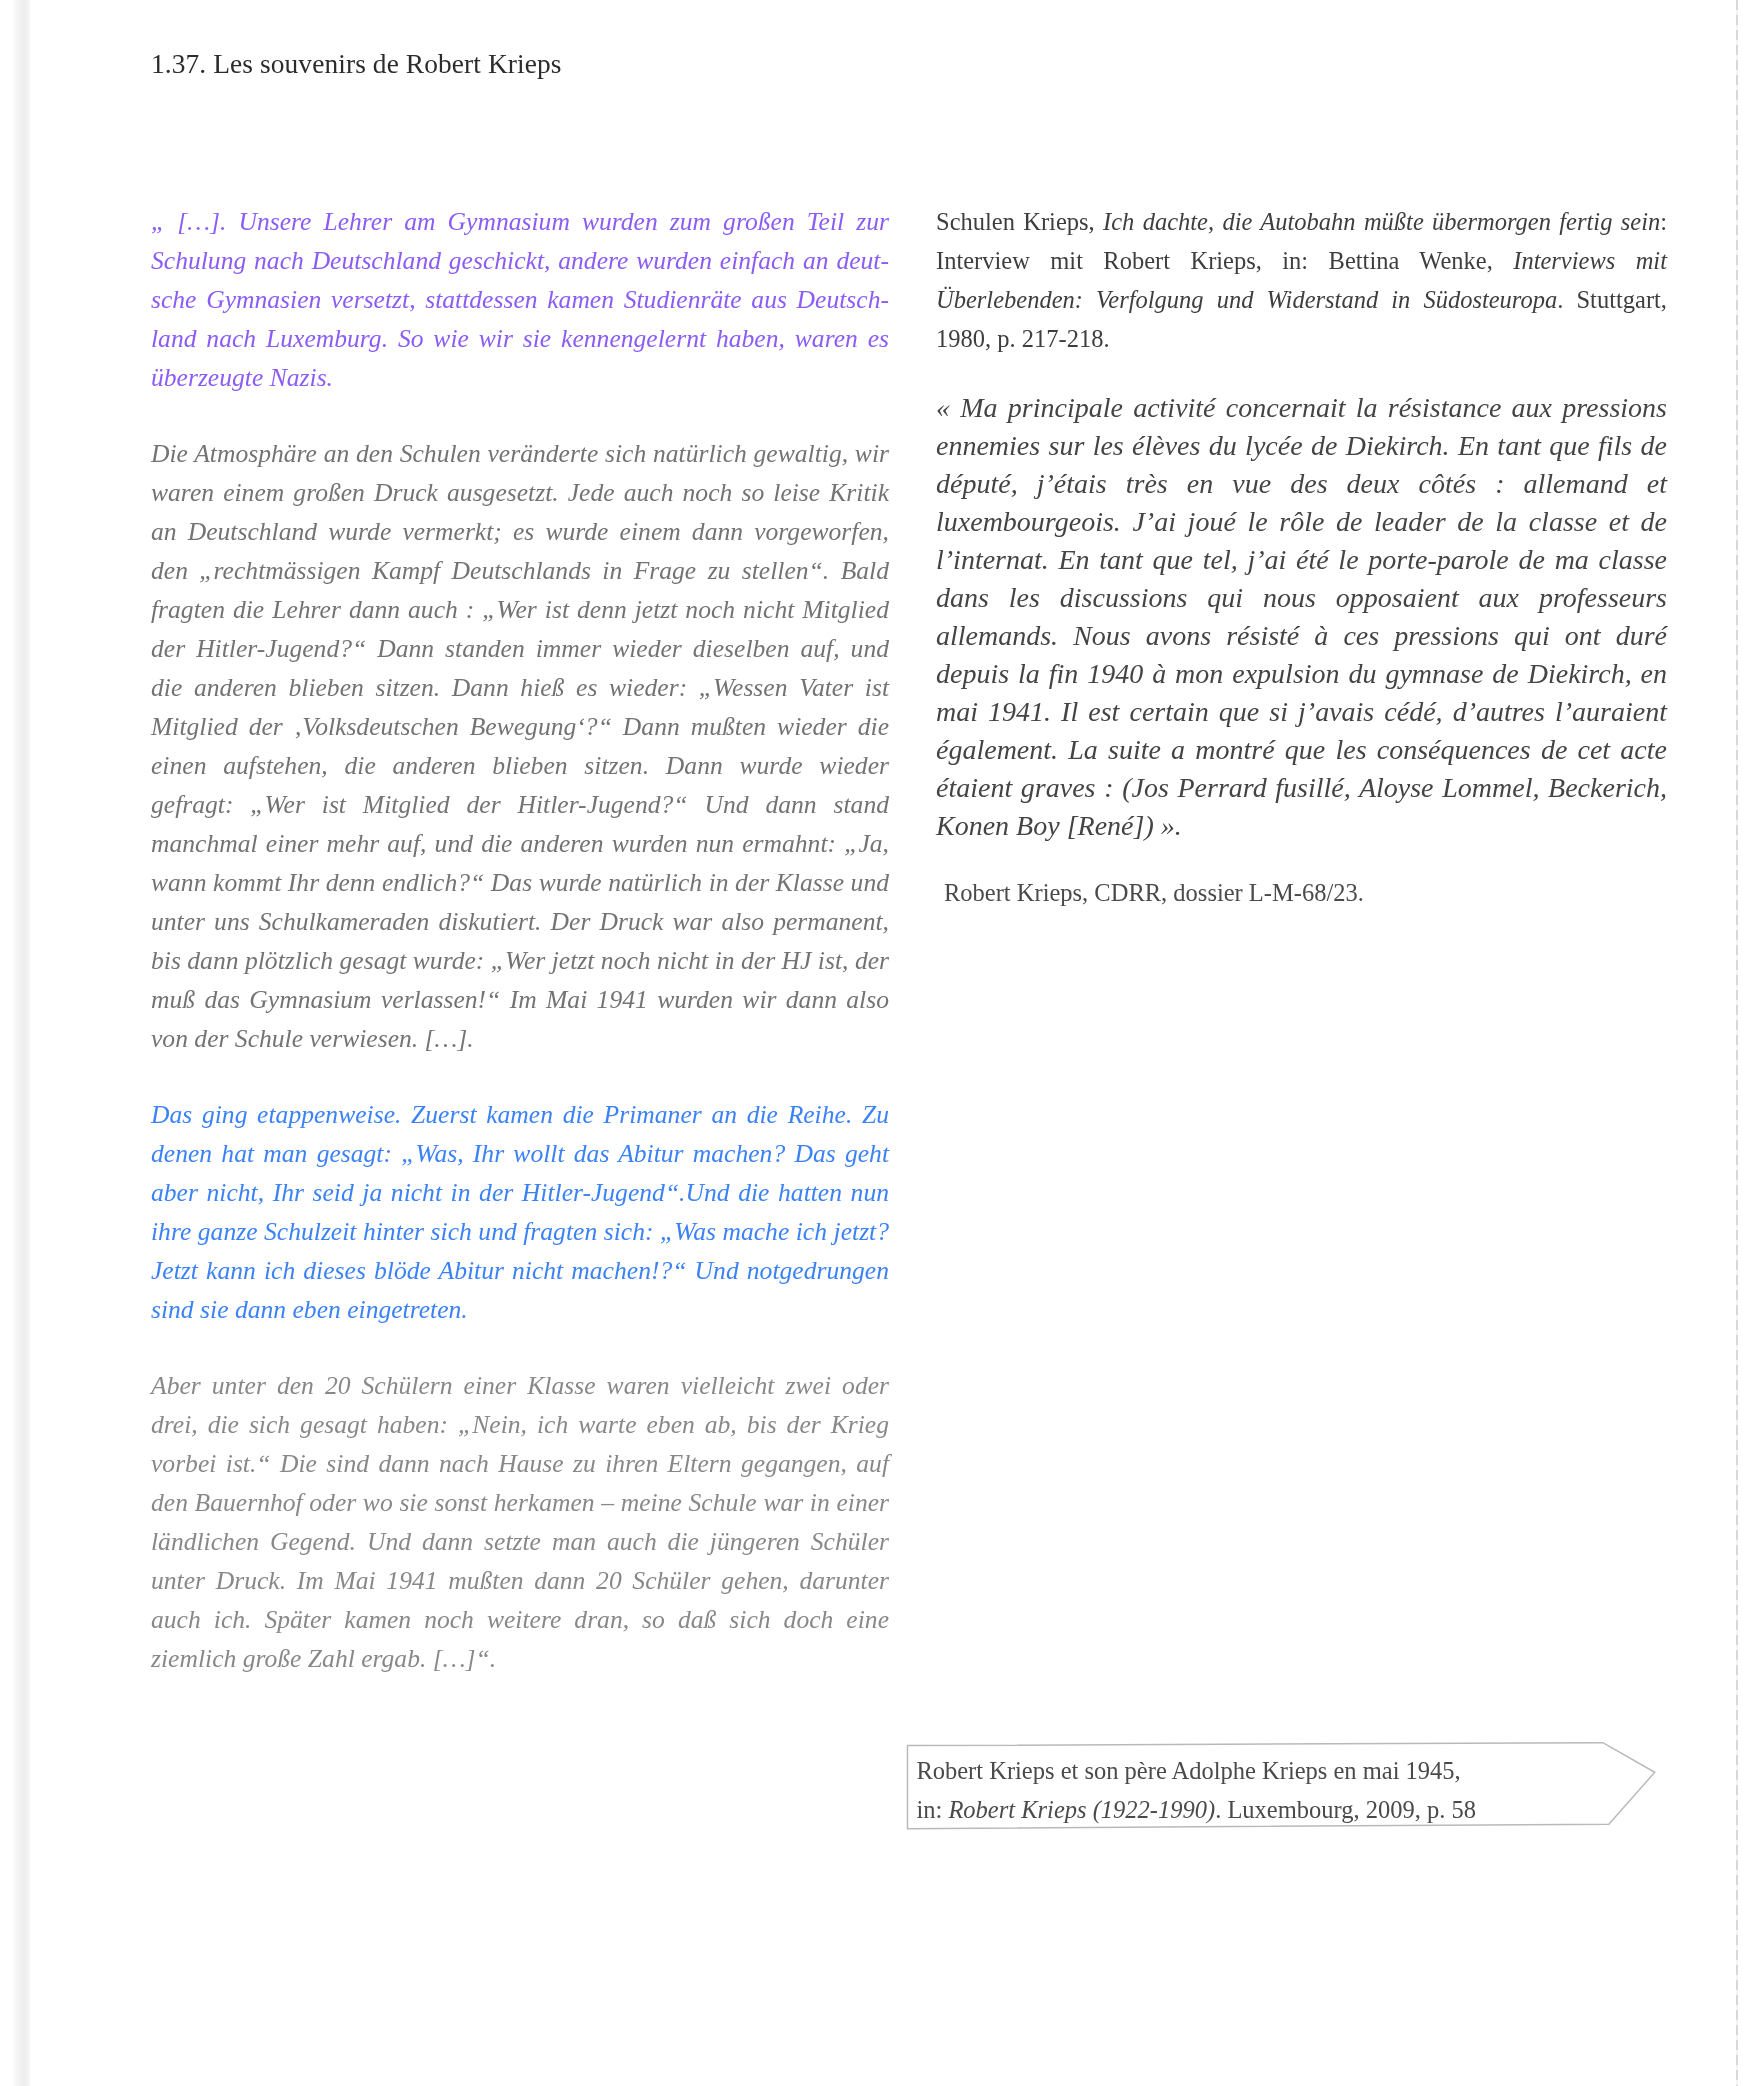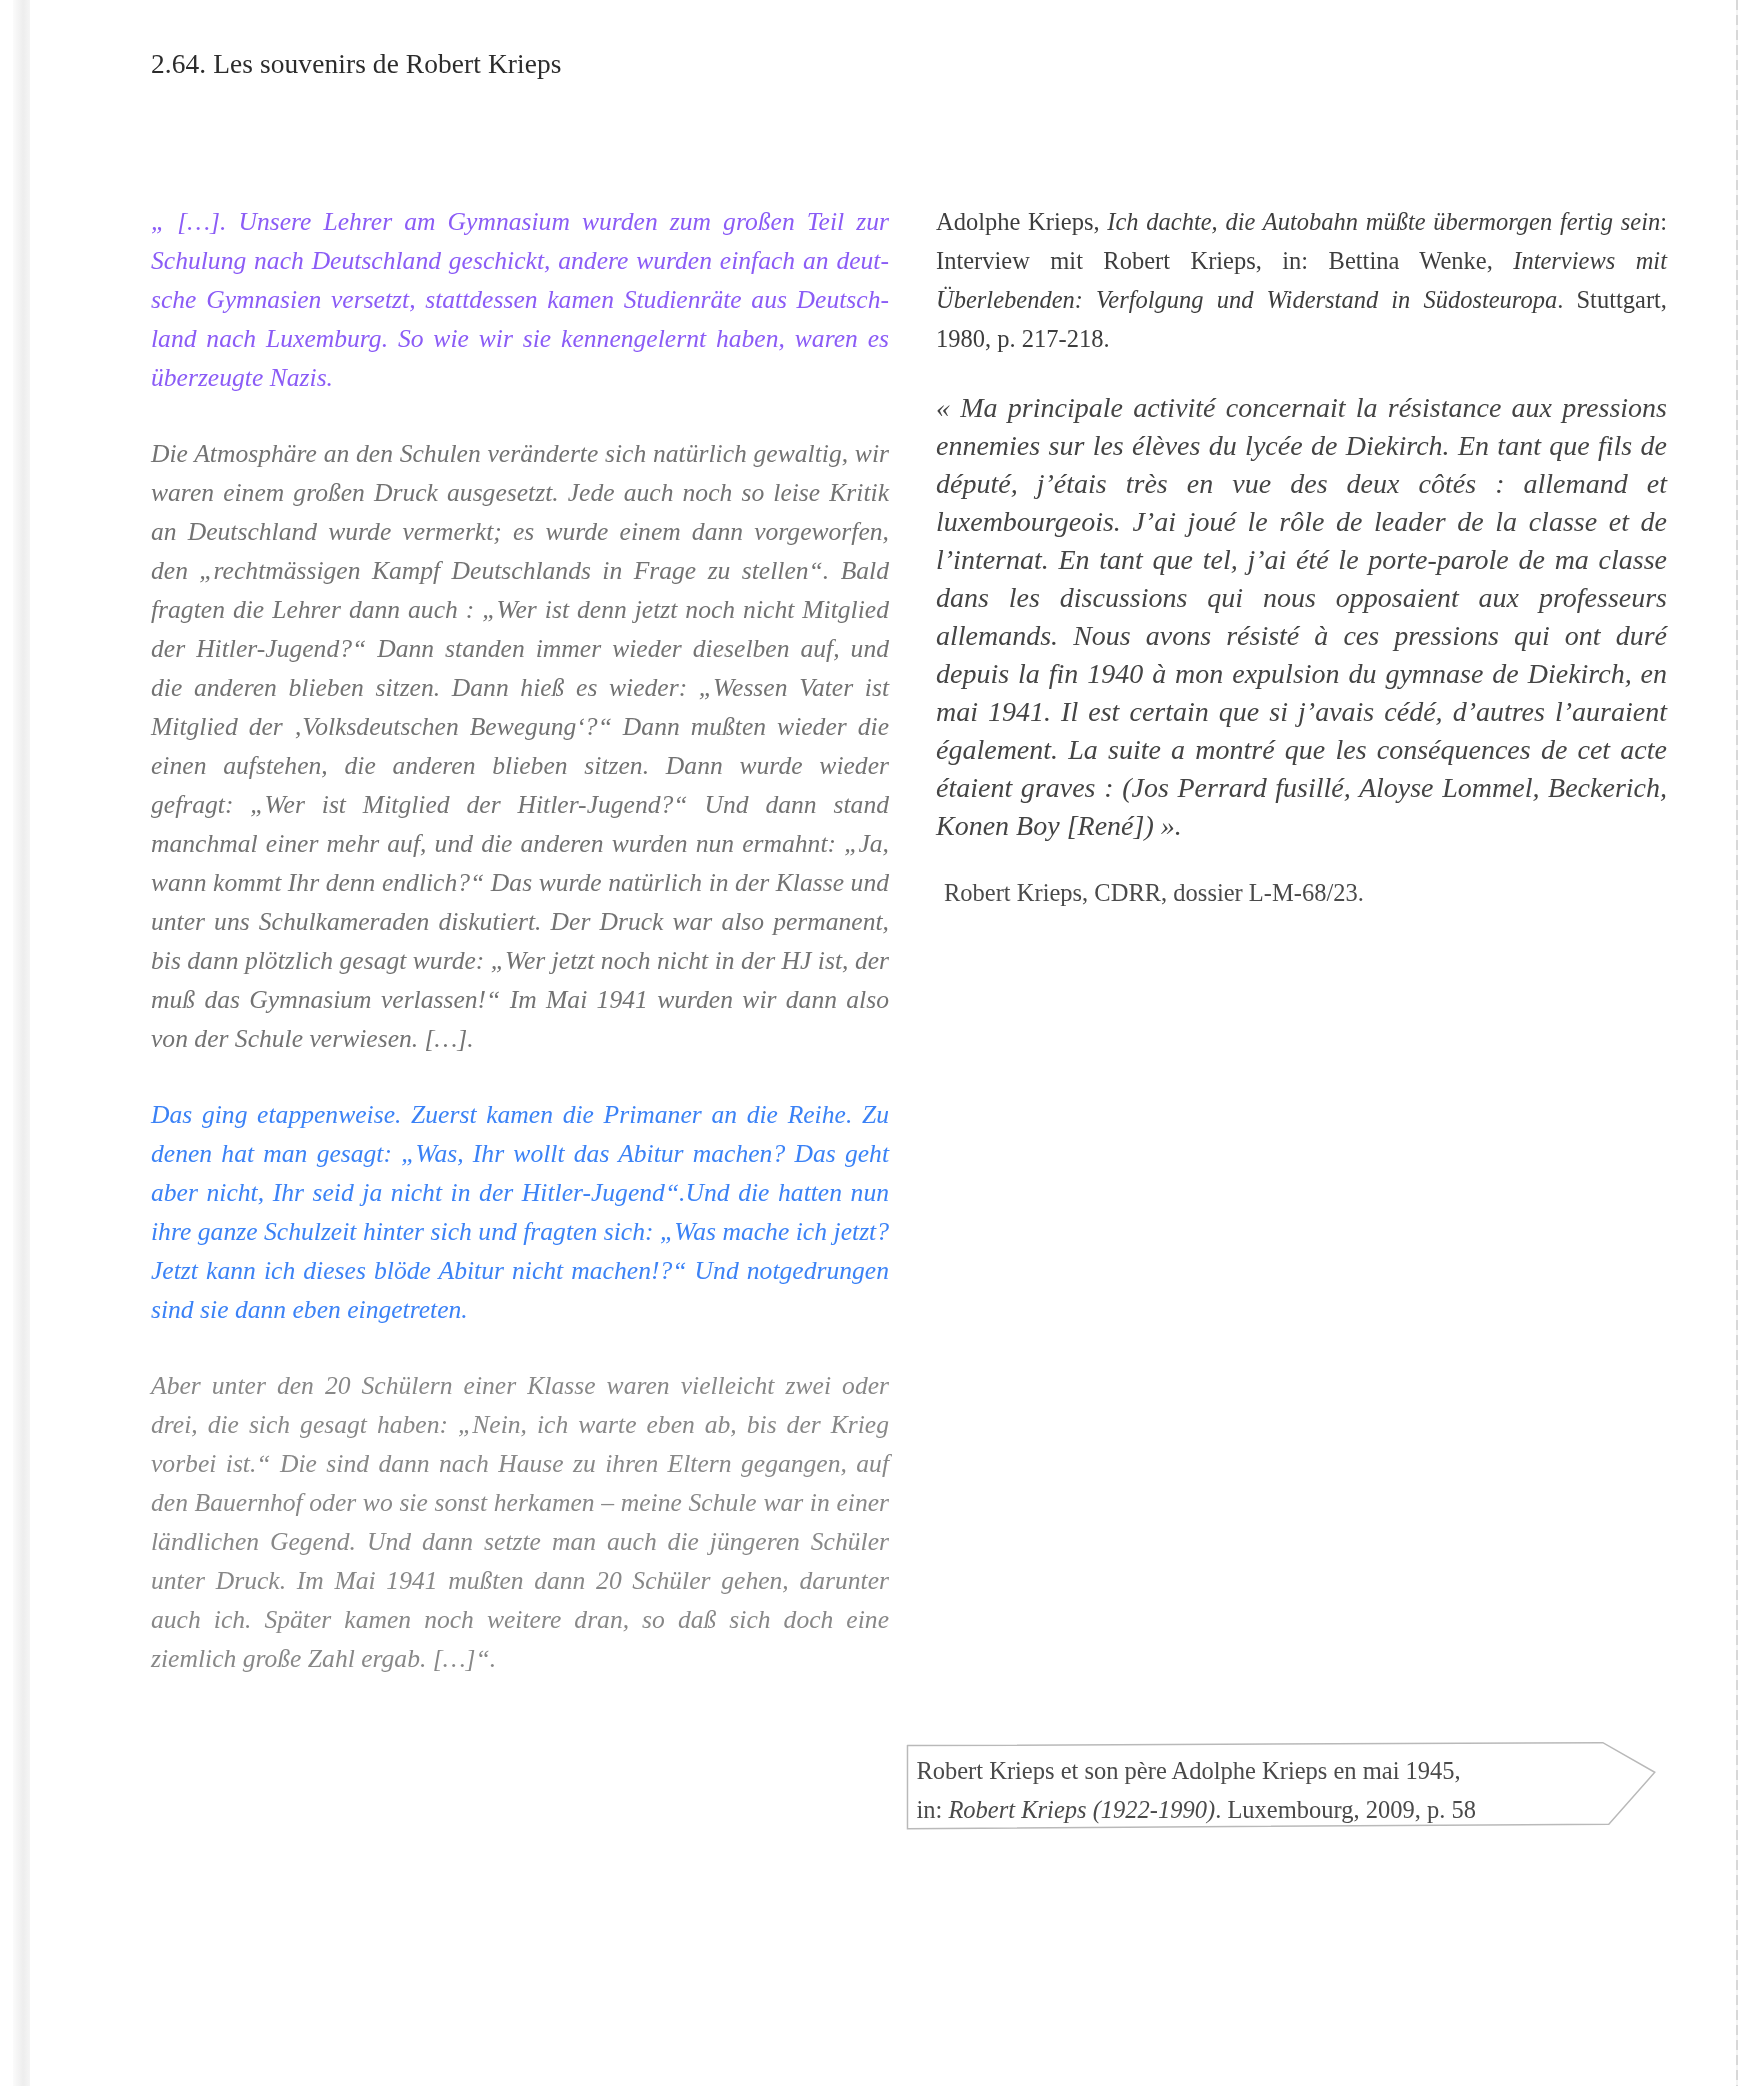--- a/index.html
+++ b/index.html
@@ -63,31 +63,31 @@
     font-size: 24.5px; line-height: 39px; color: #4a4a4a;
   }
   .caption-text i { font-style: italic; }
 </style>
 </head>
 <body>
 
 <div class="scan-edge-left"></div>
 <div class="scan-edge-right"></div>
 
-<div class="heading">2.64. Les souvenirs de Robert Krieps</div>
+<div class="heading">1.37. Les souvenirs de Robert Krieps</div>
 
 <div class="col-left">
   <p class="quote-para p1">„ […]. Unsere Lehrer am Gymnasium wurden zum großen Teil zur Schulung nach Deutschland geschickt, andere wurden einfach an deut­sche Gymnasien versetzt, stattdessen kamen Studienräte aus Deutsch­land nach Luxemburg. So wie wir sie kennengelernt haben, waren es überzeugte Nazis.</p>
   <p class="quote-para p2">Die Atmosphäre an den Schulen veränderte sich natürlich gewaltig, wir waren einem großen Druck ausgesetzt. Jede auch noch so leise Kritik an Deutschland wurde vermerkt; es wurde einem dann vorgeworfen, den „rechtmässigen Kampf Deutschlands in Frage zu stellen“. Bald fragten die Lehrer dann auch : „Wer ist denn jetzt noch nicht Mitglied der Hitler-Jugend?“ Dann standen immer wieder dieselben auf, und die anderen blieben sitzen. Dann hieß es wieder: „Wessen Vater ist Mitglied der ‚Volksdeutschen Bewegung‘?“ Dann mußten wieder die einen aufstehen, die anderen blieben sitzen. Dann wurde wie­der gefragt: „Wer ist Mitglied der Hitler-Jugend?“ Und dann stand manchmal einer mehr auf,  und die anderen wurden nun ermahnt: „Ja, wann kommt Ihr denn endlich?“ Das wurde natürlich in der Klasse und unter uns Schulkameraden diskutiert. Der Druck war also permanent, bis dann plötzlich gesagt wurde: „Wer jetzt noch nicht in der HJ ist, der muß das Gymnasium verlassen!“ Im Mai 1941 wurden wir dann also von der Schule verwiesen. […].</p>
   <p class="quote-para p3">Das ging etappenweise. Zuerst kamen die Primaner an die Reihe. Zu denen hat man gesagt: „Was, Ihr wollt das Abitur machen? Das geht aber nicht, Ihr seid ja nicht in der Hitler-Jugend“.Und die hatten nun ihre ganze Schulzeit hinter sich und fragten sich: „Was mache ich jetzt? Jetzt kann ich dieses blöde Abitur nicht machen!?“ Und notgedrungen sind sie dann eben eingetreten.</p>
   <p class="quote-para p4">Aber unter den 20 Schülern einer Klasse waren vielleicht zwei oder drei, die sich gesagt haben: „Nein, ich warte eben ab, bis der Krieg vorbei ist.“ Die sind dann nach Hause zu ihren Eltern gegangen, auf den Bauernhof oder wo sie sonst herkamen – meine Schule war in einer ländlichen Gegend. Und dann setzte man auch die jüngeren Schüler unter Druck. Im Mai 1941 mußten dann 20 Schüler gehen, darunter auch ich. Später kamen noch weitere dran, so daß sich doch eine ziemlich große Zahl ergab. […]“.</p>
 </div>
 
 <div class="col-right">
-  <p class="citation"><span>Adolphe Krieps, </span><i>Ich dachte, die Autobahn müßte übermorgen fertig sein</i><span>: Interview mit Robert Krieps, in: Bettina Wenke, </span><i>Inter­views mit Überlebenden: Verfolgung und Widerstand in Südosteuro­pa</i><span>. Stuttgart, 1980, p. 217-218.</span></p>
+  <p class="citation"><span>Schulen Krieps, </span><i>Ich dachte, die Autobahn müßte übermorgen fertig sein</i><span>: Interview mit Robert Krieps, in: Bettina Wenke, </span><i>Inter­views mit Überlebenden: Verfolgung und Widerstand in Südosteuro­pa</i><span>. Stuttgart, 1980, p. 217-218.</span></p>
 
   <p class="fr-quote">« Ma principale activité concernait la résistance aux pressions ennemies sur les élèves du lycée de Diekirch. En tant que fils de député, j’étais très en vue des deux côtés : allemand et luxembourgeois. J’ai joué le rôle de leader de la classe et de l’internat. En tant que tel, j’ai été le porte-parole de ma classe dans les discussions qui nous opposaient aux professeurs allemands. Nous avons résisté à ces pressions qui ont duré depuis la fin 1940 à mon expulsion du gymnase de Diekirch, en mai 1941. Il est certain que si j’avais cédé, d’autres l’auraient également. La suite a montré que les conséquences de cet acte étaient graves : (Jos Perrard fusillé, Aloyse Lommel, Beckerich, Konen Boy [René]) ».</p>
 
   <p class="archive-ref">Robert Krieps, CDRR, dossier L-M-68/23.</p>
 </div>
 
 <div class="caption-box">
   <svg width="771" height="93" viewBox="0 0 1040 125">
     <path d="M2 6 L940 2 L1010 42 L948 112 L2 118 Z" fill="none" stroke="#b9b9b9" stroke-width="2"></path>
   </svg>

